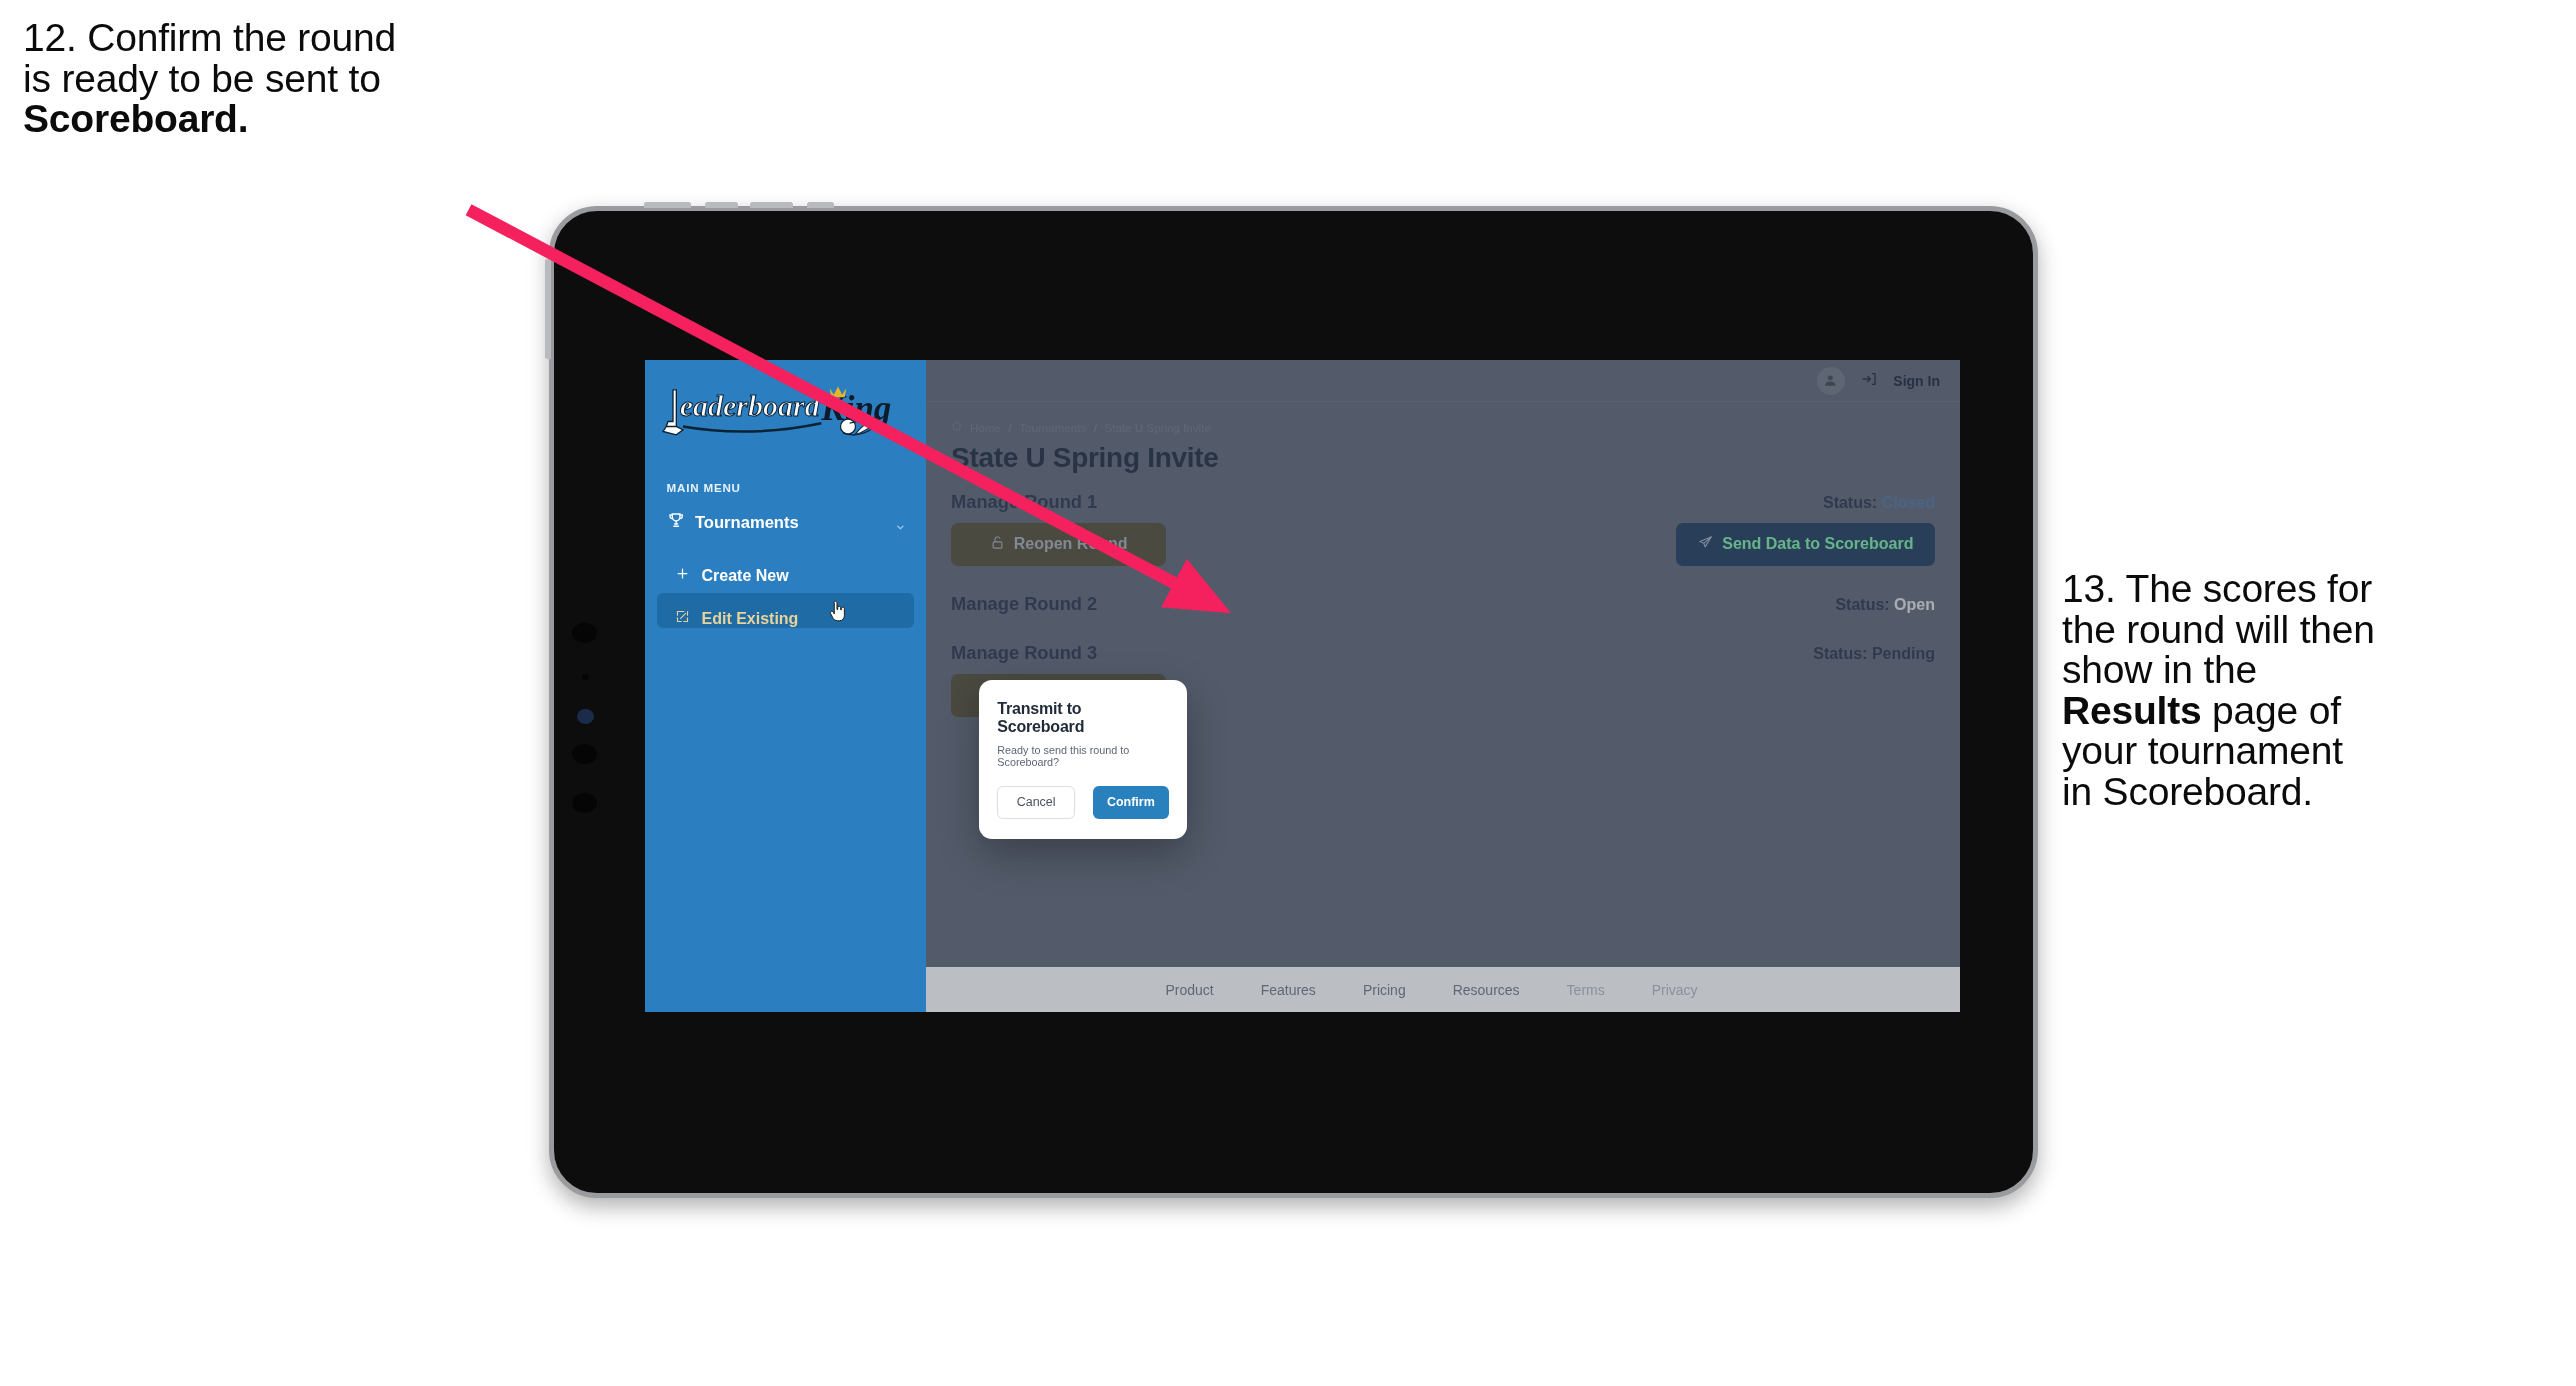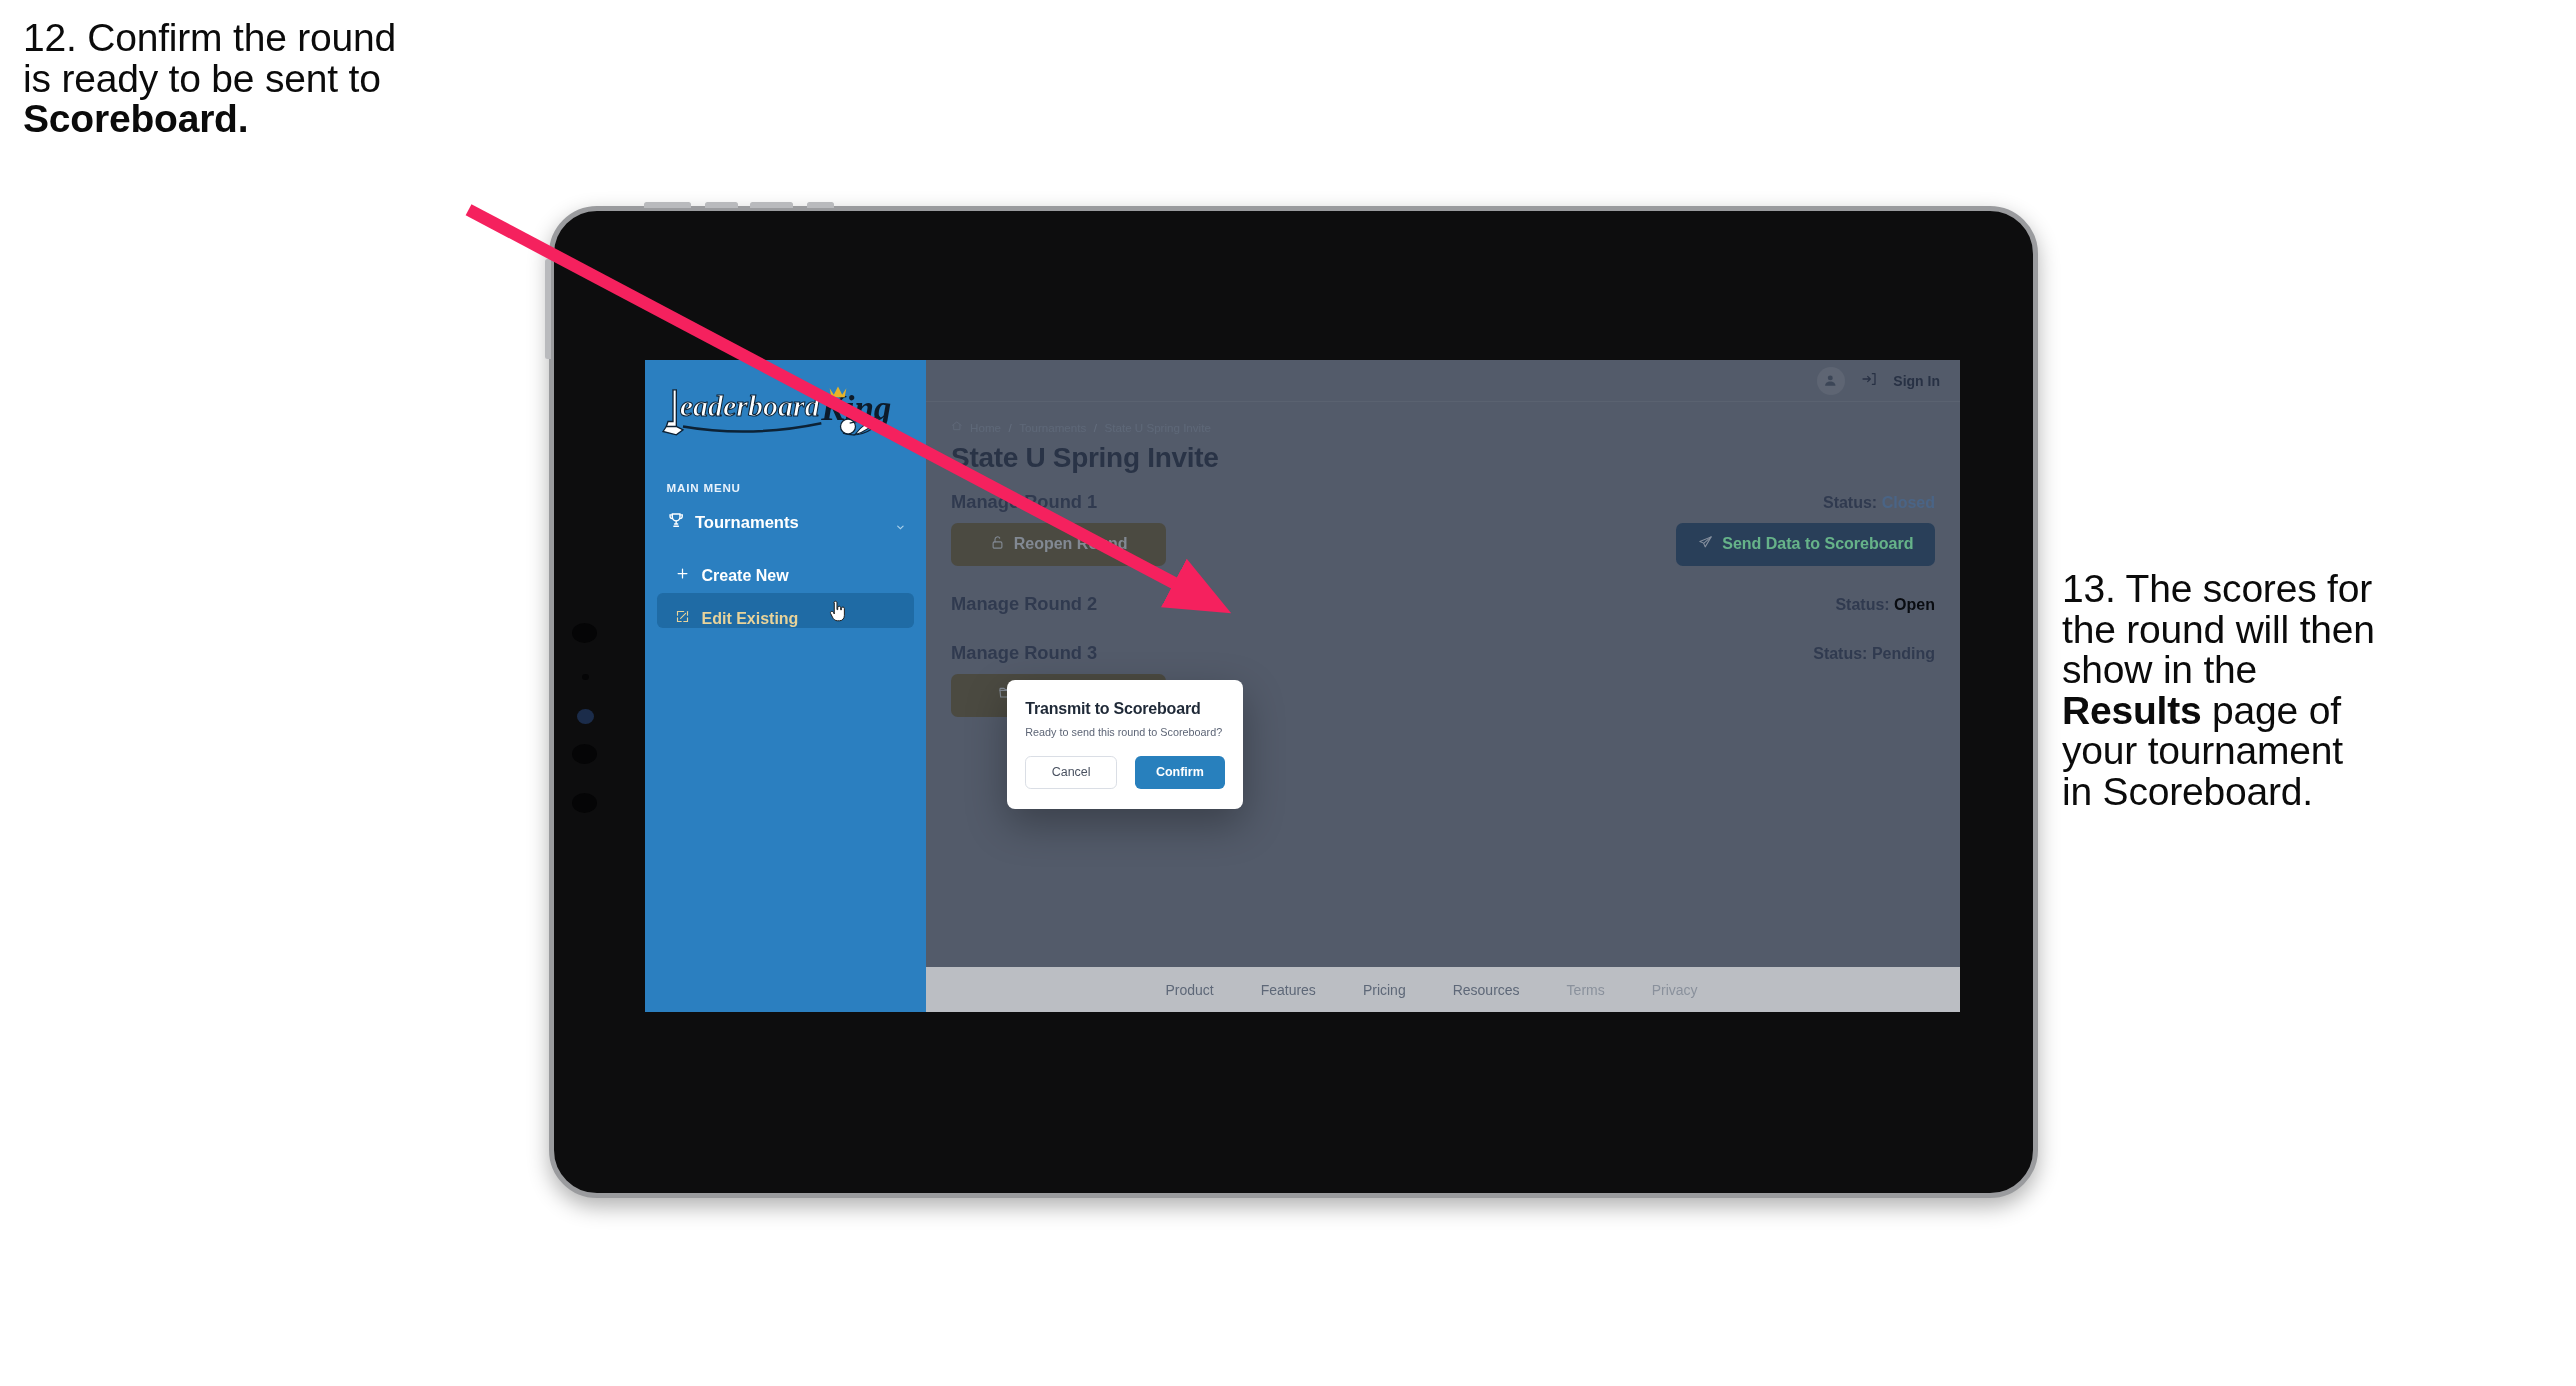--- a/index.html
+++ b/index.html
@@ -129,21 +129,21 @@
   }
 
   .round-block { margin-bottom: 27px; }
   .round-head {
     display: flex; align-items: baseline; justify-content: space-between;
     margin-bottom: 10px;
   }
   .round-title { color: #39435a; font-size: 18.3px; font-weight: bold; }
   .round-status { font-size: 16px; font-weight: bold; color: #39435a; }
   .round-status .val { color: #5d7fa8; }
-  .round-status .val.open { color: #000000; }
+  .round-status .val.open { color: #e5e5e5; }
   .round-status .val.pending { color: #39435a; }
 
   .round-actions { display: flex; align-items: center; justify-content: space-between; }
   .btn {
     display: inline-flex; align-items: center; justify-content: center; gap: 9.2px;
     height: 43px; padding: 0 21.6px; border-radius: 6.7px;
     font-size: 16px; font-weight: bold; white-space: nowrap; border: none;
   }
   .btn-olive { background: #5f5a46; color: #aeb3ba; min-width: 215px; }
   .btn-blue  { background: #2e4a68; color: #86efac; min-width: 215px; }
@@ -154,25 +154,24 @@
     display: flex; align-items: center; justify-content: center; gap: 47px;
     padding-right: 23px;
   }
   #footer a { color: #7a8494; font-size: 14px; text-decoration: none; }
   #footer a.dim { color: #b9bfc8; }
 
   
   #scrim { position: absolute; inset: 0; background: rgba(31,41,55,0.30); }
   #modal {
     position: absolute; left: 334px; top: 320px;
-    width: 236px;
-    background: #ffffff; border-radius: 8px;
+    width: 208px;
+    background: #ffffff; border-radius: 13px;
     box-shadow: 0 15px 42px rgba(0,0,0,0.30);
     padding: 20px 18.3px 20px 18.3px;
-    margin-left: 28px;
   }
   #modal-title { color: #1f2937; font-size: 16px; font-weight: bold; margin-bottom: 7.5px; letter-spacing: -0.2px; }
   #modal-body  { color: #5d6576; font-size: 10.8px; margin-bottom: 18.3px; }
   #modal-actions { display: flex; gap: 18px; }
   #cancel-button {
     flex: 1; height: 33px; border-radius: 5.8px;
     background: #ffffff; border: 0.8px solid #dadee5; color: #4a5261;
     font-size: 12.5px; font-family: "Liberation Sans", sans-serif;
   }
   #confirm-button {

